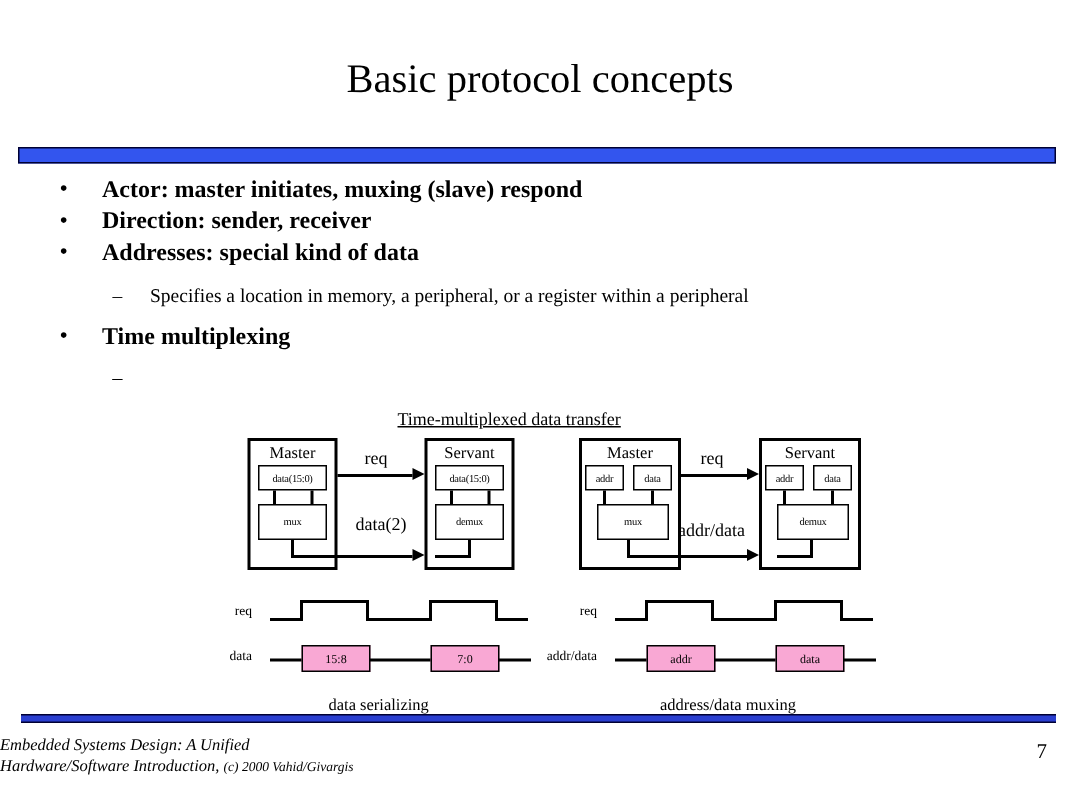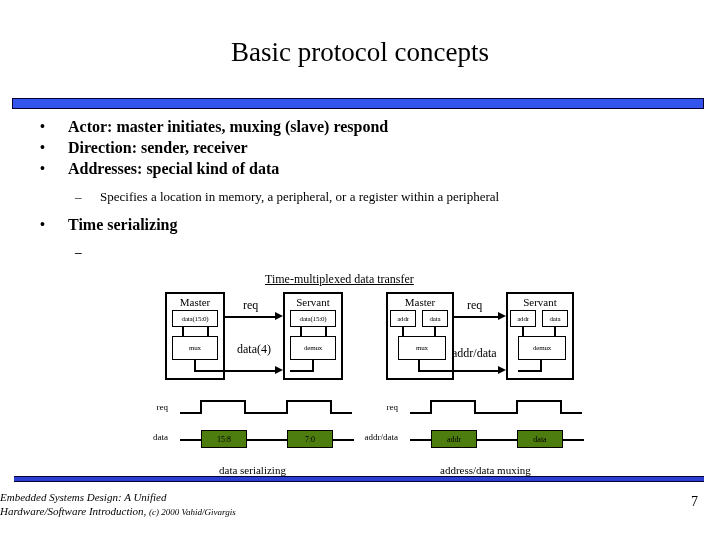--- a/index.html
+++ b/index.html
@@ -153,21 +153,21 @@
   .tm-label {
     position: absolute;
     font-size: 9px;
     white-space: nowrap;
     text-align: right;
   }
   .tm-box {
     position: absolute;
     border: 1.5px solid #000000;
     box-sizing: border-box;
-    background: #4d7c0f;
+    background: #f9a8d4;
     font-size: 8px;
     display: flex;
     align-items: center;
     justify-content: center;
     white-space: nowrap;
   }
   .sub-caption {
     position: absolute;
     font-size: 11px;
     white-space: nowrap;
@@ -222,21 +222,21 @@
     <span>Addresses: special kind of data</span>
   </div>
 
   <div class="b2" style="margin-top:8px;">
     <span class="mk">–</span>
     <span>Specifies a location in memory, a peripheral, or a register within a peripheral</span>
   </div>
 
   <div class="b1" style="margin-top:8px;">
     <span class="mk">•</span>
-    <span>Time serializing</span>
+    <span>Time multiplexing</span>
   </div>
 
   <div class="b2" style="margin-top:7px;">
     <span class="mk">–</span>
   </div>
 
   <div class="b2">
     <span class="mk">–</span>
   </div>
 
@@ -260,21 +260,21 @@
   </div>
   <div class="inner-box" style="left:290px; top:38px; width:46px; height:17px;">data(15:0)</div>
   <div class="inner-box" style="left:290px; top:64px; width:46px; height:24px;">demux</div>
   <div class="wire wire-v" style="left:300px; top:55px; height:9px;"></div>
   <div class="wire wire-v" style="left:325px; top:55px; height:9px;"></div>
 
   <div class="sig-label" style="left:243px; top:26px;">req</div>
   <div class="wire wire-h" style="left:225px; top:44px; width:50px;"></div>
   <div class="arrow-r" style="left:275px; top:40px;"></div>
 
-  <div class="sig-label" style="left:237px; top:70px;">data(4)</div>
+  <div class="sig-label" style="left:237px; top:70px;">data(2)</div>
   <div class="wire wire-v" style="left:194px; top:88px; height:12px;"></div>
   <div class="wire wire-h" style="left:194px; top:98px; width:81px;"></div>
   <div class="arrow-r" style="left:275px; top:94px;"></div>
   <div class="wire wire-v" style="left:312px; top:88px; height:12px;"></div>
   <div class="wire wire-h" style="left:290px; top:98px; width:24px;"></div>
 
   <div class="tm-label" style="left:140px; top:130px; width:28px;">req</div>
 
   <div class="wire wire-h" style="left:180px; top:140px; width:22px;"></div>
   <div class="wire wire-v" style="left:200px; top:128px; height:14px;"></div>

